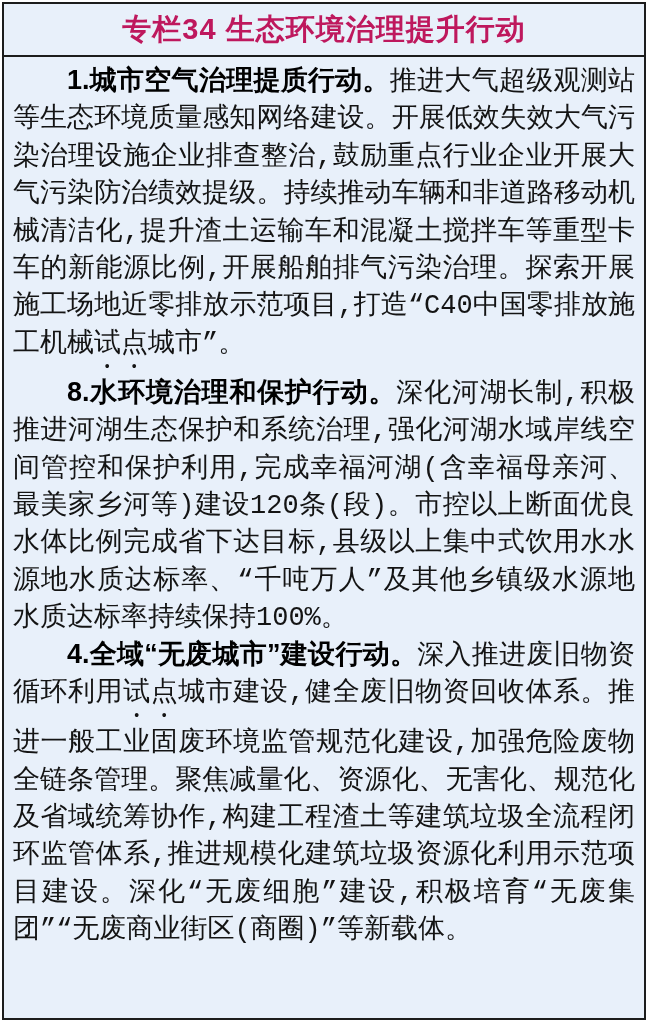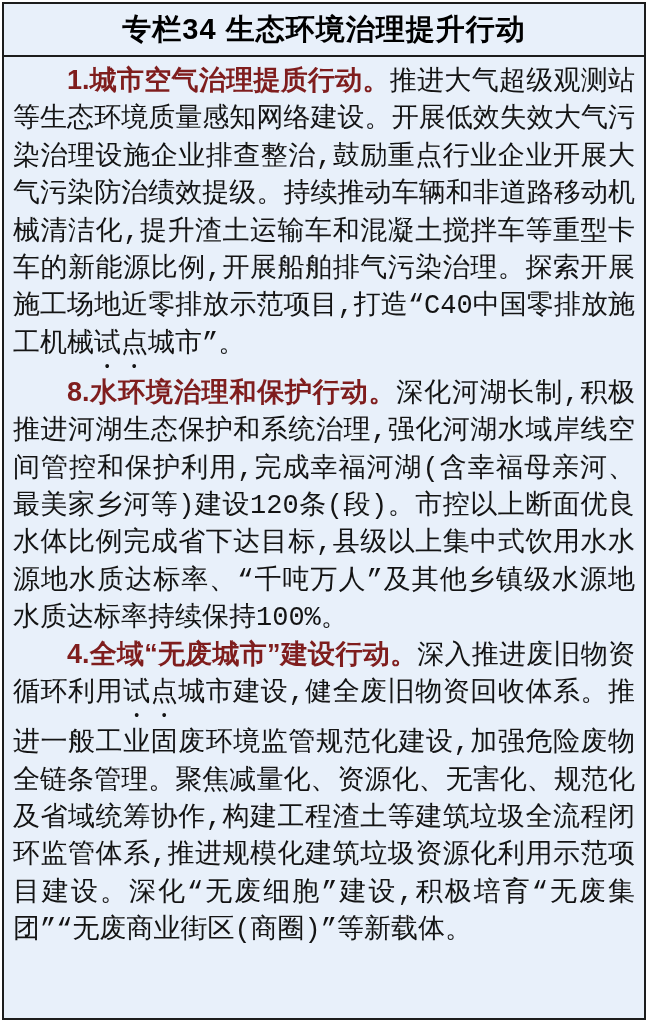--- a/index.html
+++ b/index.html
@@ -27,41 +27,41 @@
     flex: 0 0 51px;
     border-bottom: 2px solid #1c1c1c;
     display: flex;
     align-items: center;
     justify-content: center;
   }
   .box-title {
     font-family: "Liberation Sans", sans-serif;
     font-weight: 700;
     font-size: 29px;
-    color: #000000;
+    color: #be185d;
     letter-spacing: 1px;
     white-space: nowrap;
   }
   .box-body {
     flex: 1 1 auto;
     padding: 6px 9px 0 9px;
     font-family: "Liberation Serif", serif;
     font-size: 27px;
     line-height: 35.4px;
     color: #141414;
     text-align: justify;
   }
   .para {
     margin: 0;
     text-indent: 2em;
   }
   .lead {
     font-family: "Liberation Sans", sans-serif;
     font-weight: 700;
-    color: #7f1d1d;
+    color: #000000;
   }
   .body-seg {
     font-family: Liberation Mono, monospace;
   }
   .em-dot {
     -webkit-text-emphasis: filled dot #141414;
     -webkit-text-emphasis-position: under right;
     text-emphasis: filled dot #141414;
     text-emphasis-position: under right;
   }

